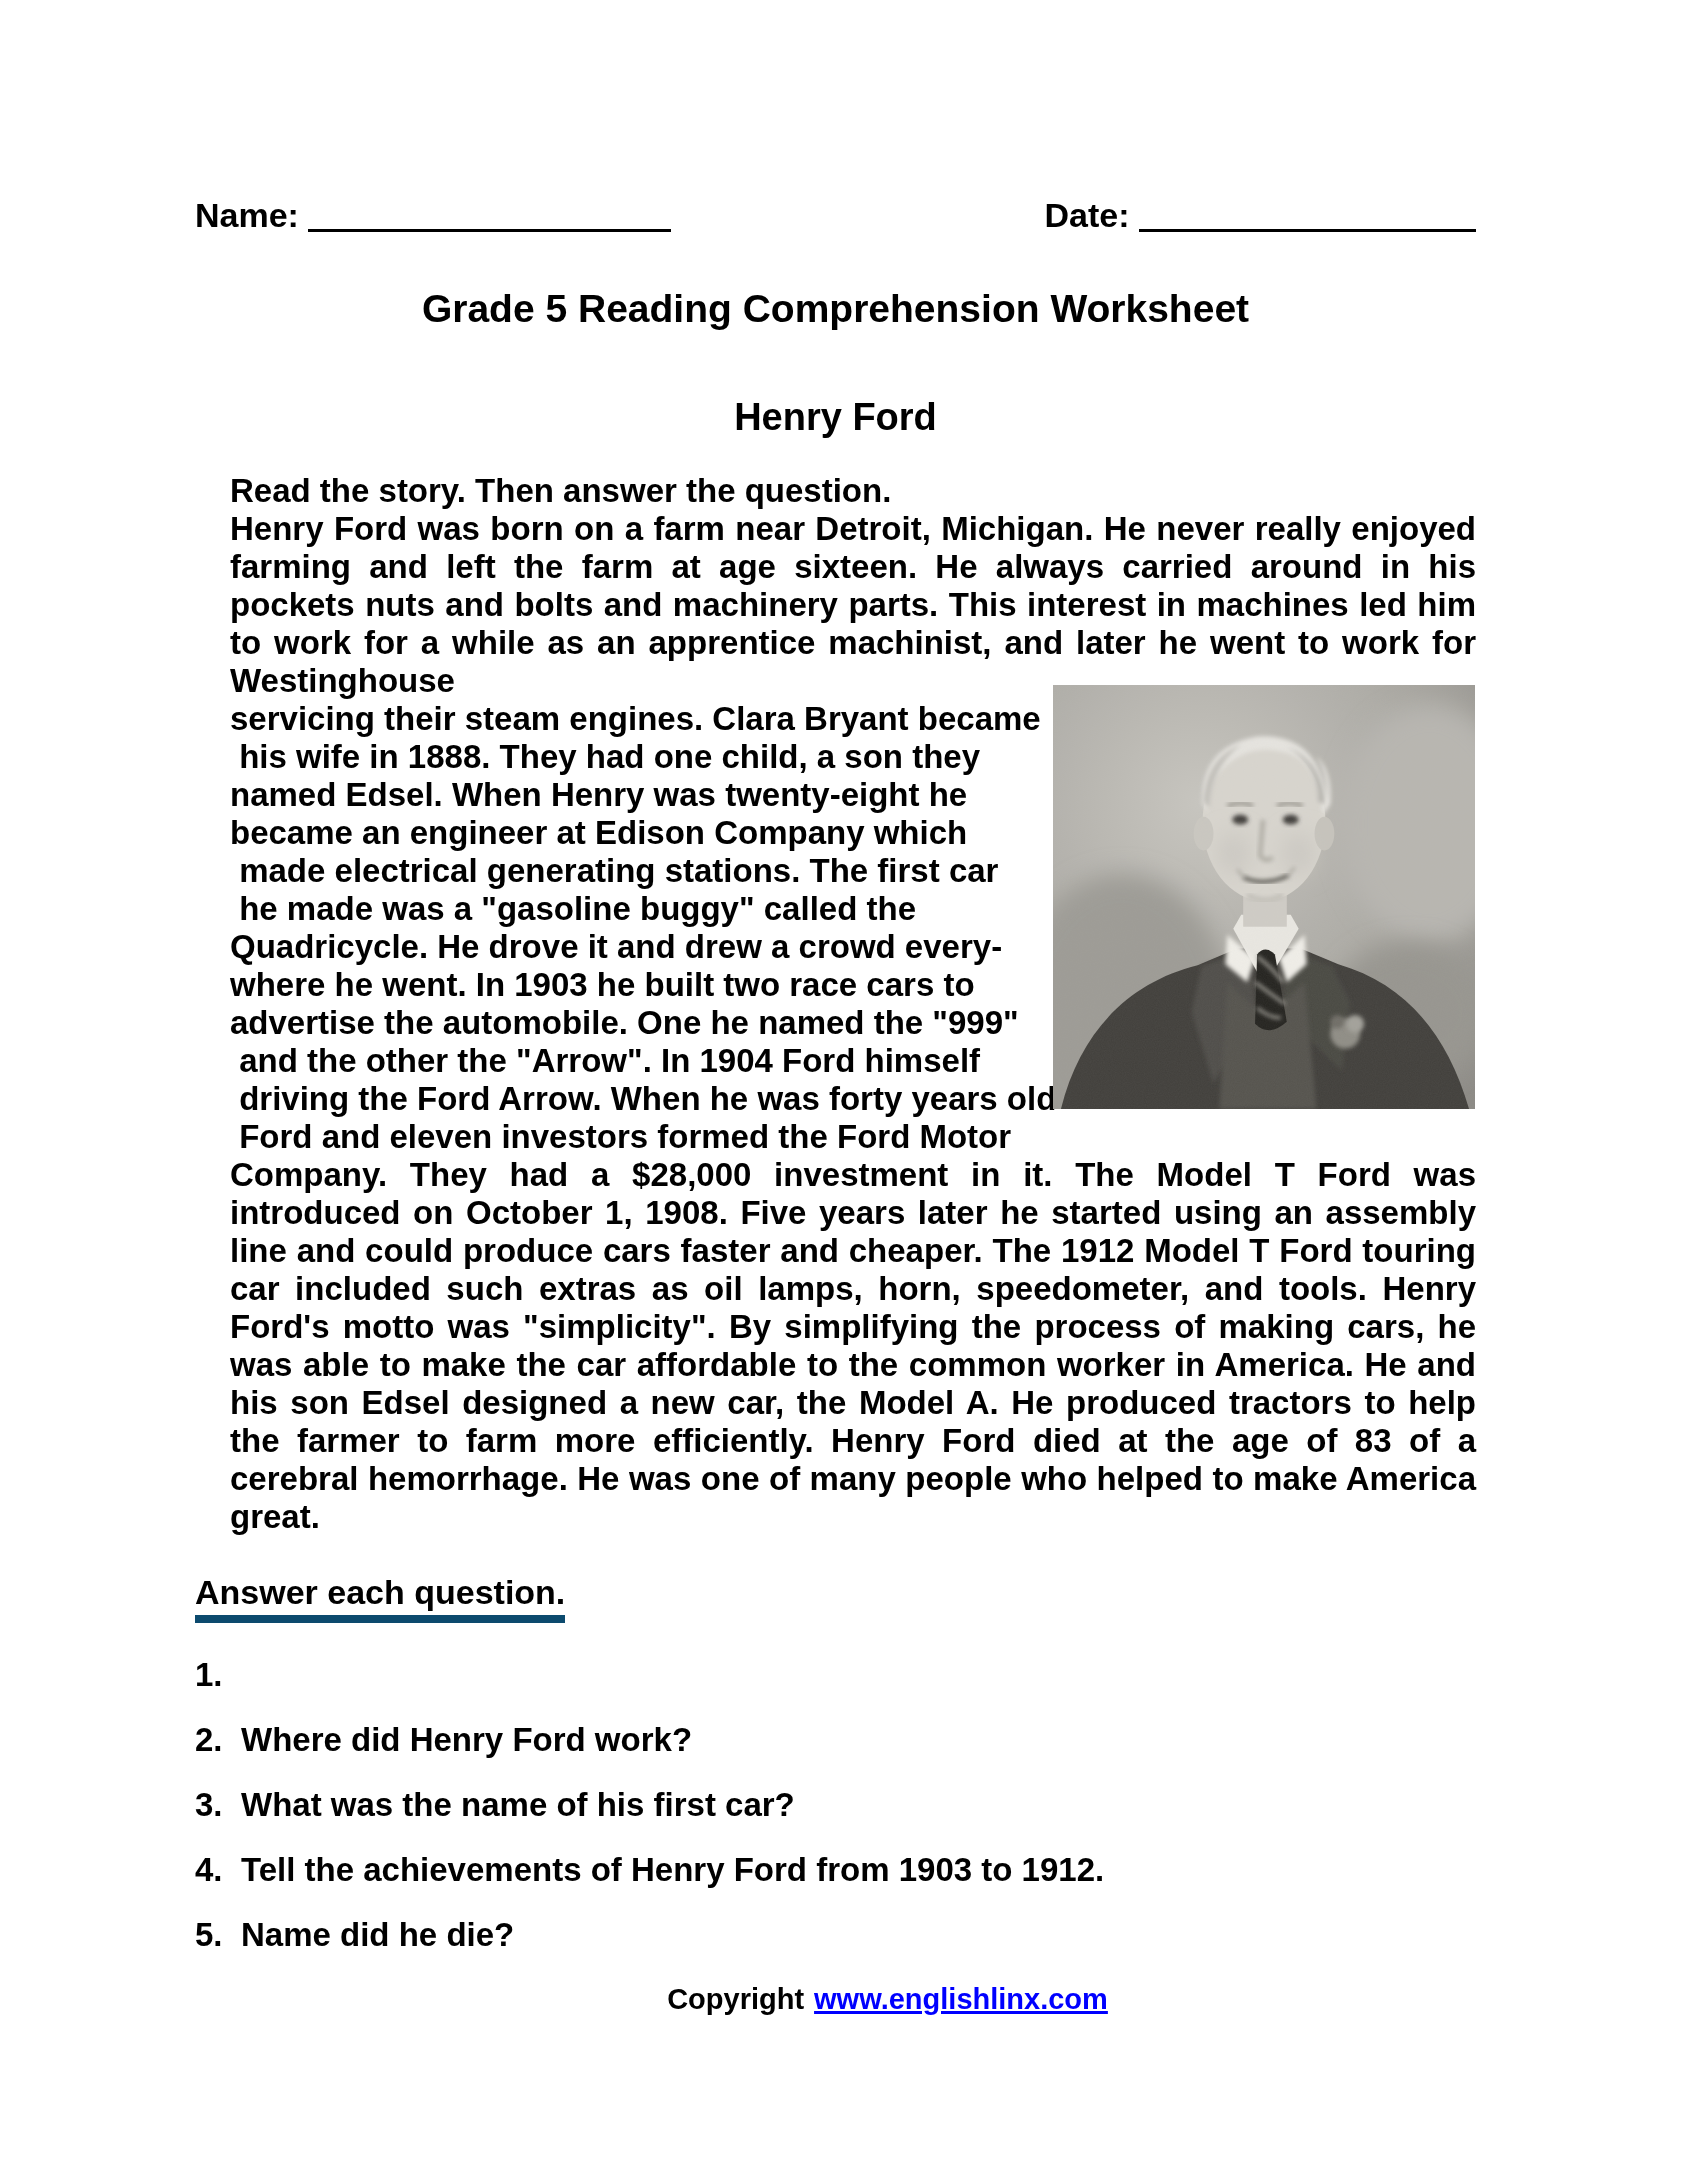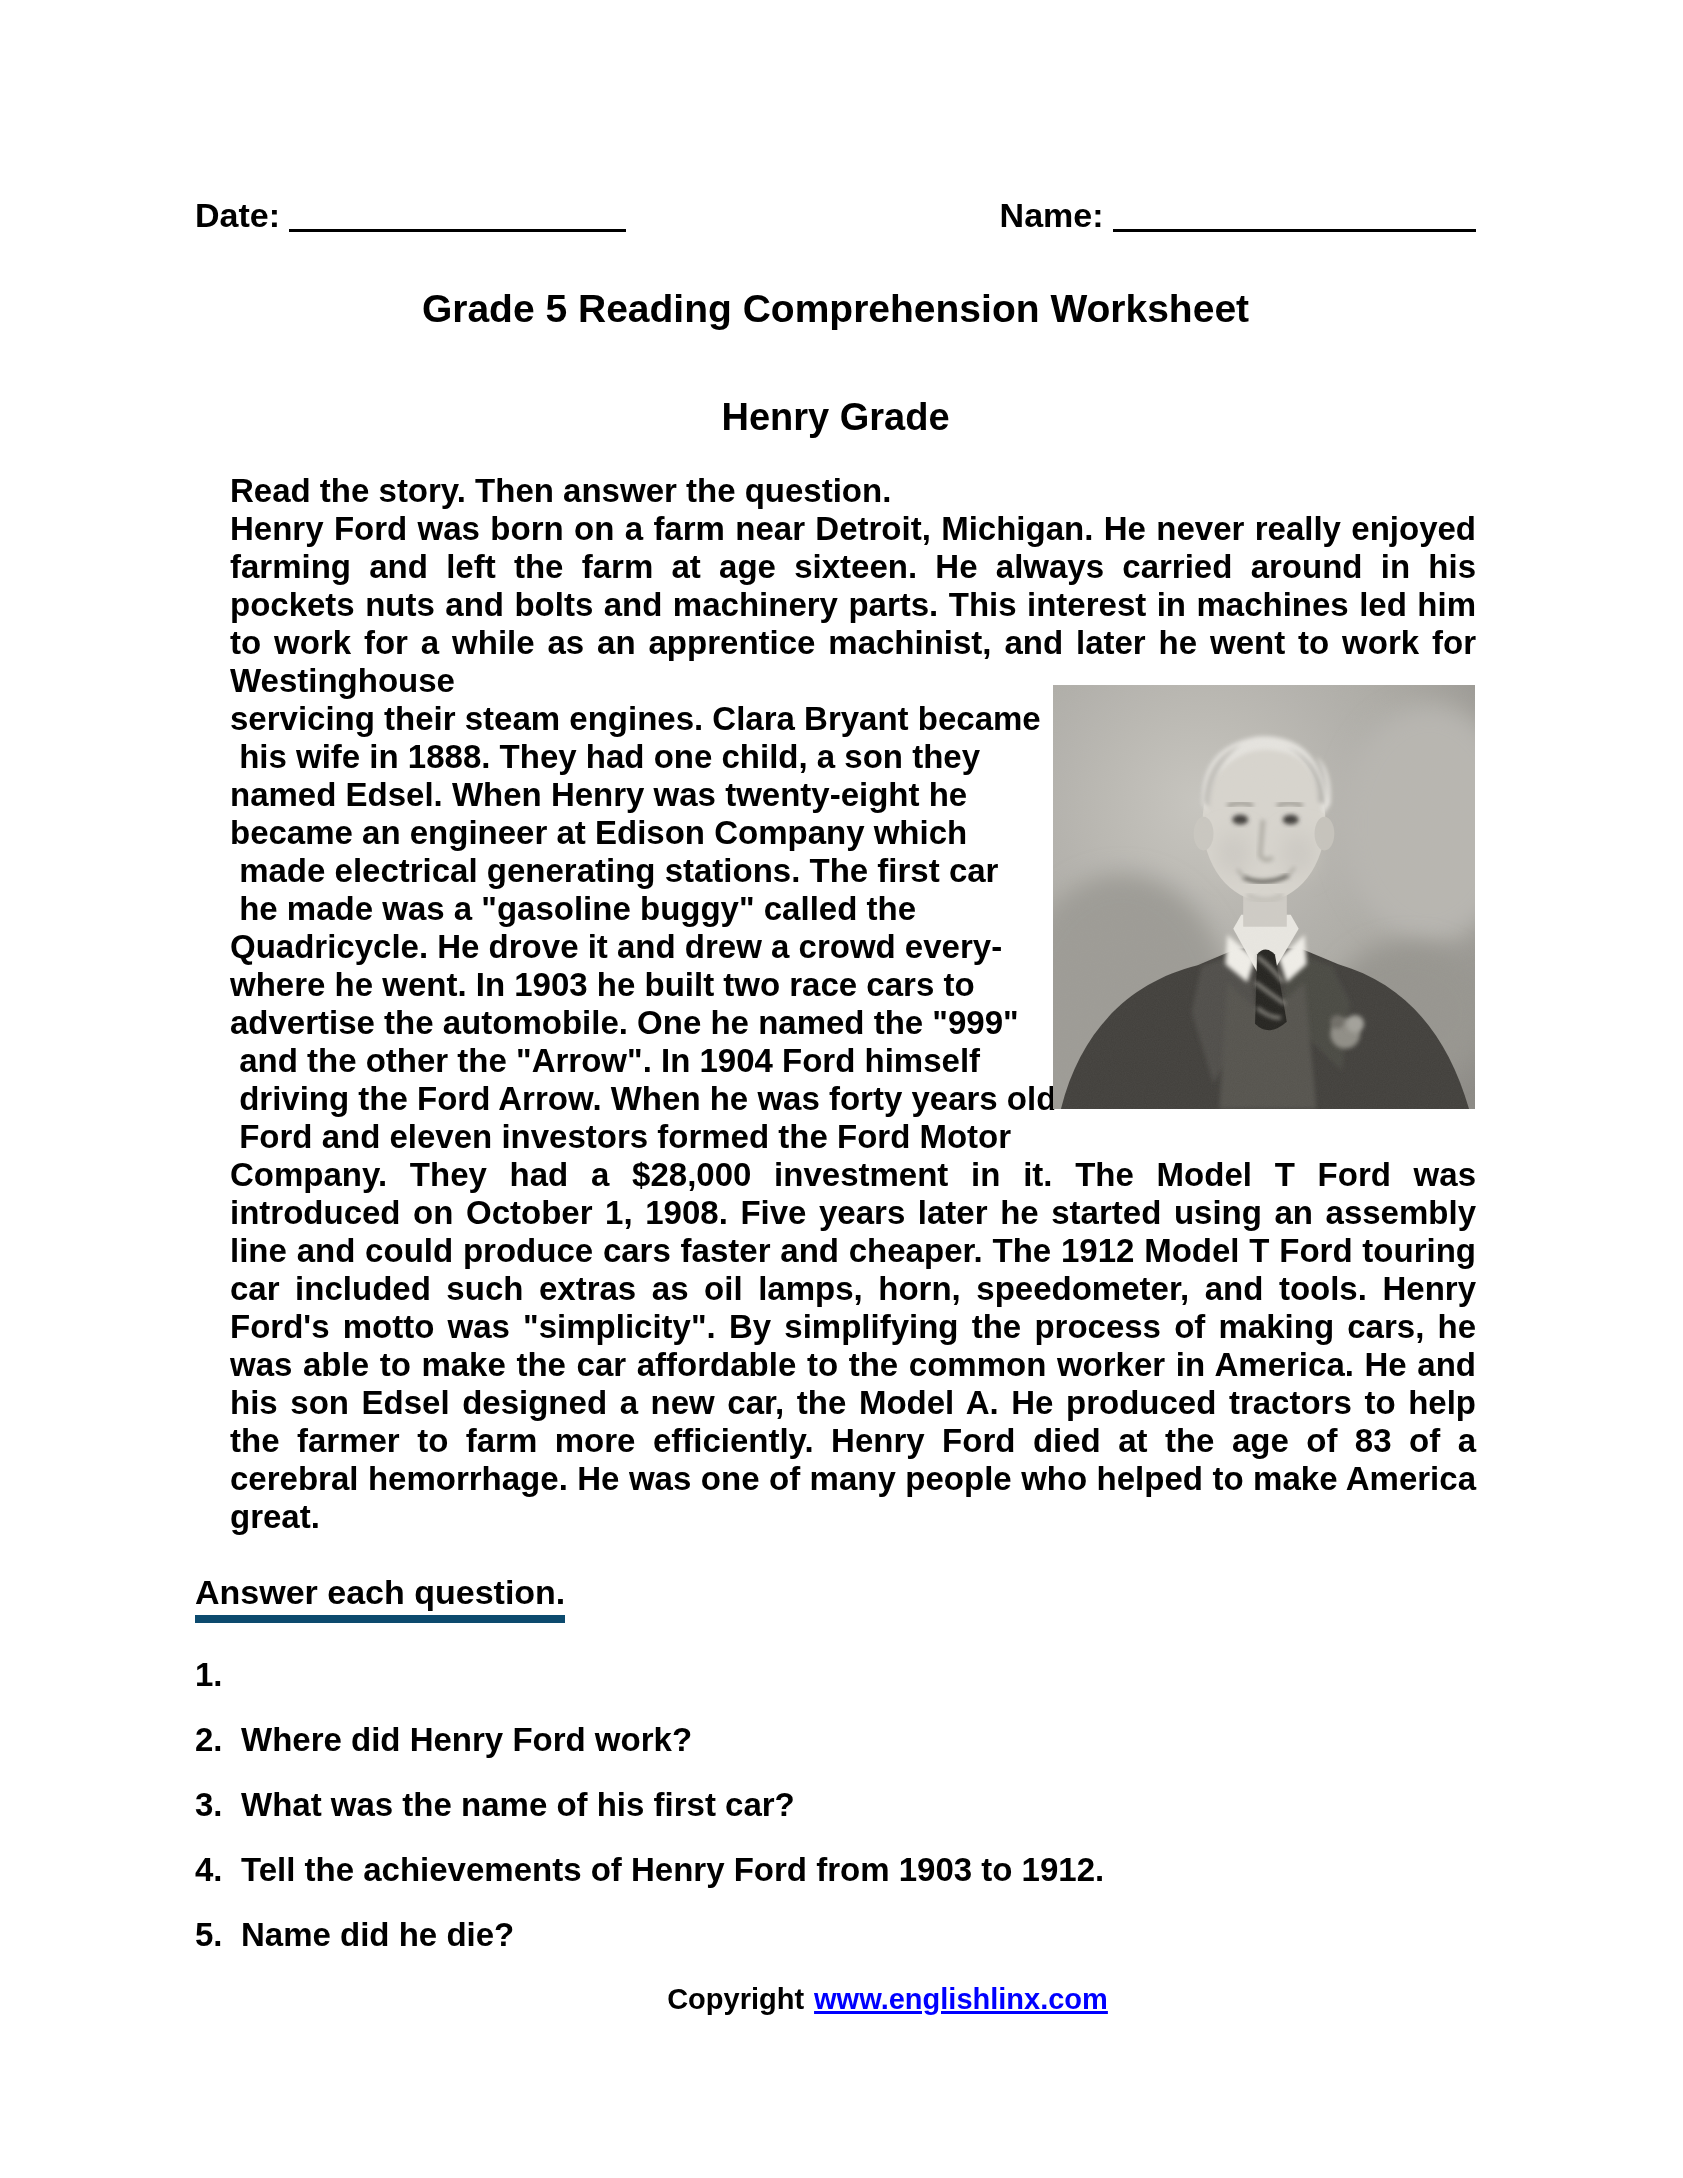--- a/index.html
+++ b/index.html
@@ -99,32 +99,32 @@
     cursor: pointer;
   }
 </style>
 </head>
 <body>
 
 <div class="page">
 
   <div class="header-row">
     <span class="header-group">
+      <span>Name:</span>
+      <span class="blank-line"></span>
+    </span>
+    <span class="header-group">
       <span>Date:</span>
       <span class="blank-line date"></span>
     </span>
-    <span class="header-group">
-      <span>Name:</span>
-      <span class="blank-line"></span>
-    </span>
   </div>
 
   <h1 class="title">Grade 5 Reading Comprehension Worksheet</h1>
 
-  <h2 class="subtitle">Henry Grade</h2>
+  <h2 class="subtitle">Henry Ford</h2>
 
   <div class="story">
     <p class="story-intro">Read the story. Then answer the question.</p>
     <p class="story-part1">Henry Ford was born on a farm near Detroit, Michigan. He never really enjoyed farming and left the farm at age sixteen. He always carried around in his pockets nuts and bolts and machinery parts. This interest in machines led him to work for a while as an apprentice machinist, and later he went to work for Westinghouse</p>
     <p class="story-part2">servicing their steam engines. Clara Bryant became
  his wife in 1888. They had one child, a son they
 named Edsel. When Henry was twenty-eight he
 became an engineer at Edison Company which
  made electrical generating stations. The first car
  he made was a "gasoline buggy" called the

